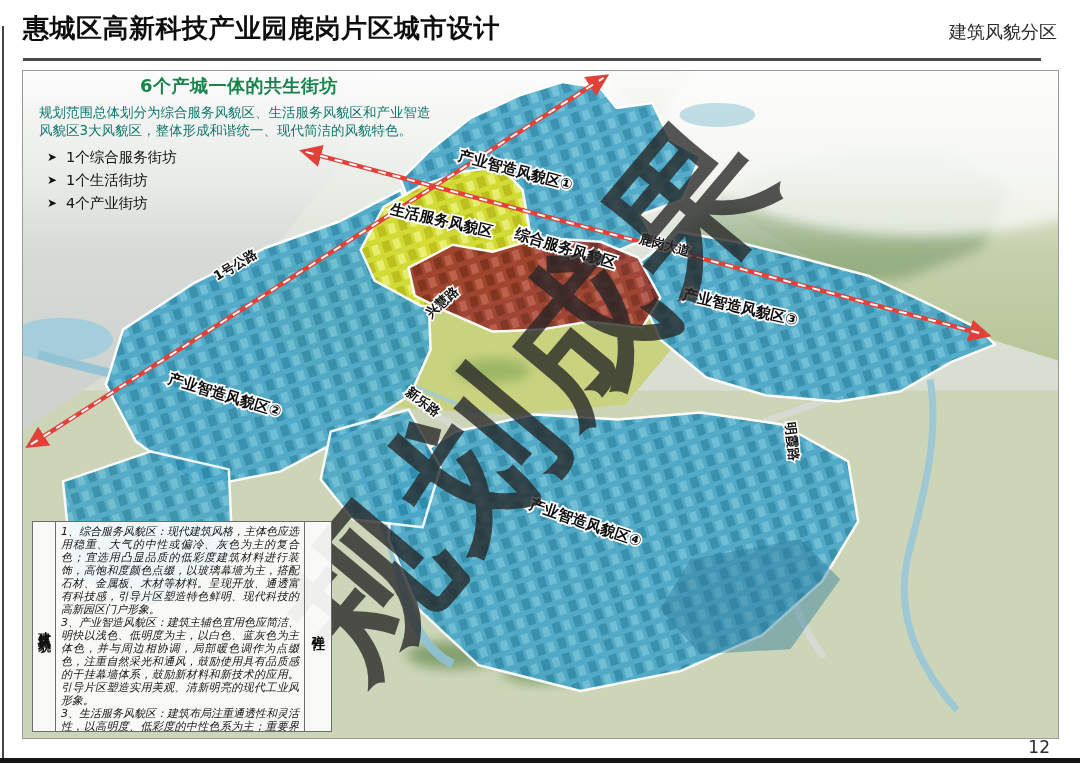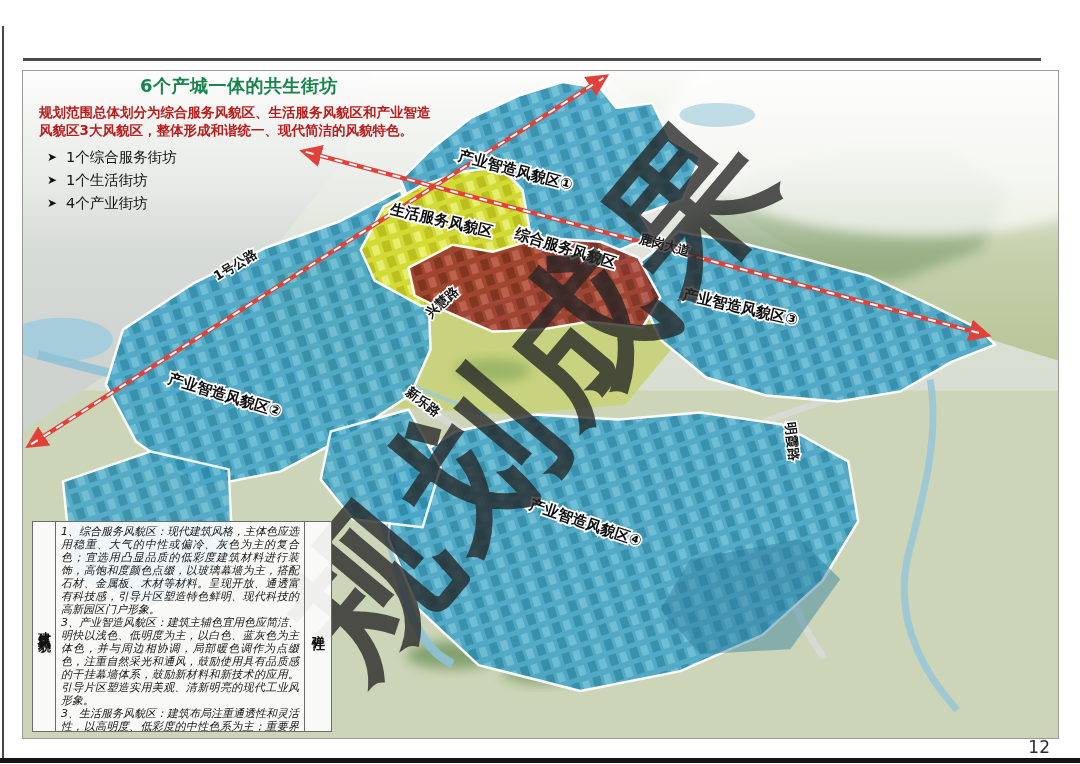--- a/index.html
+++ b/index.html
@@ -18,21 +18,21 @@
   .map-svg{position:absolute;left:0;top:0;width:100%;height:100%;}
   .zlabel{font-size:15px;font-weight:700;fill:#0d0d0d;stroke:#ffffff;stroke-width:3.5px;
           paint-order:stroke;text-anchor:middle;dominant-baseline:middle;}
   .rlabel{font-size:13px;font-weight:700;fill:#111111;stroke:#ffffff;stroke-width:3px;
           paint-order:stroke;text-anchor:middle;dominant-baseline:middle;}
   .wm{font-size:158px;font-weight:700;fill:#262626;opacity:0.78;letter-spacing:8px;
       text-anchor:middle;dominant-baseline:middle;}
   
   .intro{position:absolute;left:16px;top:3px;width:400px;}
   .intro-heading{font-size:18px;font-weight:800;color:#17854b;margin:0 0 6px 0;letter-spacing:0.5px;text-align:center;}
-  .intro-body{font-size:13.5px;font-weight:700;color:#b91c1c;line-height:1.32;margin:0 0 8px 0;}
+  .intro-body{font-size:13.5px;font-weight:400;color:#0f766e;line-height:1.32;margin:0 0 8px 0;}
   .bullets{list-style:none;margin:0;padding:0 0 0 8px;}
   .bullets li{display:flex;align-items:center;gap:9px;font-size:14.5px;color:#101010;margin:4px 0;}
   .bullet-marker{font-size:12px;color:#101010;}
   
   .legend{position:absolute;left:9px;top:450px;width:300px;height:211px;display:flex;
           border:1.3px solid #6c6c6c;box-sizing:border-box;background:rgba(253,253,252,0.92);}
   .legend-side{display:flex;align-items:center;justify-content:center;font-weight:700;
                font-size:13px;color:#111;writing-mode:vertical-rl;text-orientation:upright;
                letter-spacing:3px;}
   .legend-left{width:22px;border-right:1px solid #6c6c6c;}
@@ -43,20 +43,24 @@
   .page-number{position:absolute;right:30px;bottom:7px;font-size:17px;color:#2b2b2b;}
   .bottom-bar{position:absolute;left:0;right:0;bottom:1px;height:5px;background:#141414;}
 </style>
 </head>
 <body>
 
 <div class="page">
 
   <div class="left-edge"></div>
 
+  <div class="header">
+    <h1 class="title">惠城区高新科技产业园鹿岗片区城市设计</h1>
+    <div class="section-label">建筑风貌分区</div>
+  </div>
   <div class="header-rule"></div>
 
   <div class="content-box">
 
     <svg class="map-svg" viewBox="0 0 1036 668" preserveAspectRatio="none">
       <defs>
         <linearGradient id="gTop" x1="0" y1="0" x2="0" y2="1">
           <stop offset="0" stop-color="#ffffff" stop-opacity="0.95"></stop>
           <stop offset="0.35" stop-color="#f2f4f0" stop-opacity="0.75"></stop>
           <stop offset="0.6" stop-color="#f2f4f0" stop-opacity="0.25"></stop>

